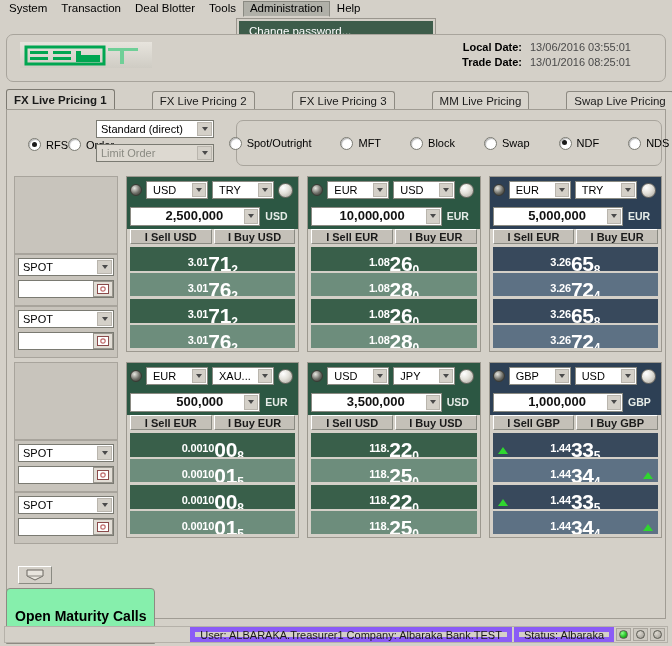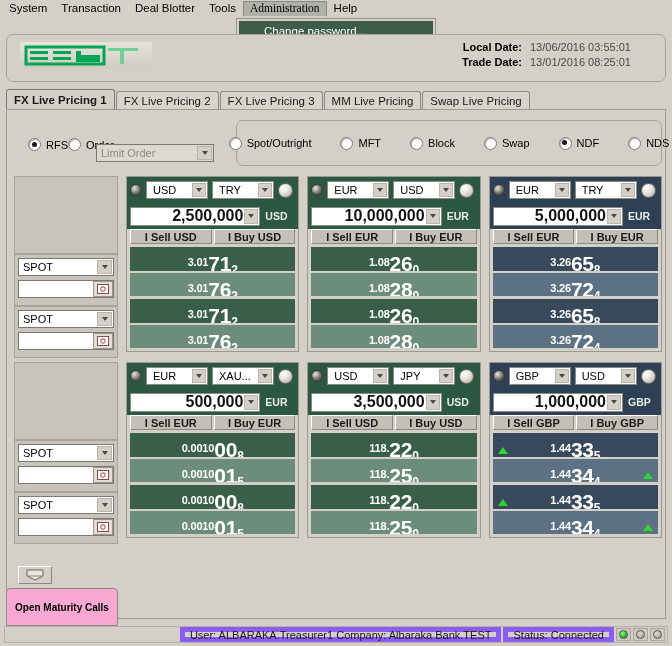--- a/index.html
+++ b/index.html
@@ -10,42 +10,42 @@
     font-size:11px;color:#000;
     -webkit-font-smoothing:none;
   }
   .app{position:relative;width:672px;height:646px;background:#d4d0c8;}
 
   
   .menubar{position:absolute;left:0;top:0;width:672px;height:17px;background:#d4d0c8;
            display:flex;align-items:center;padding-left:2px;box-sizing:border-box;}
   .menu-item{padding:1px 7px 2px 7px;font-size:11.5px;line-height:13px;color:#000;white-space:nowrap;}
   .menu-item.active{background:#b0b0a8;border:1px solid #8a8a82;border-bottom:1px solid #d4d0c8;
-                    padding:0px 6px 1px 6px;font-family:Liberation Serif, serif;}
+                    padding:0px 6px 1px 6px;}
 
   .dropdown{position:absolute;left:236px;top:18px;width:200px;height:26px;
             background:#d4d0c8;border:1px solid #9a968e;box-sizing:border-box;
             padding:2px;}
   .dropdown-item{height:20px;background:#3d5c4a;color:#fff;font-size:11.5px;
-                 display:flex;align-items:center;padding-left:25px;box-sizing:border-box;}
+                 display:flex;align-items:center;padding-left:10px;box-sizing:border-box;}
 
   
   .headerband{position:absolute;left:6px;top:34px;width:660px;height:48px;
               background:#d4d0c8;border:1px solid #a8a49c;border-radius:7px;box-sizing:border-box;}
   .logo{position:absolute;left:20px;top:42px;width:132px;height:26px;
         background:linear-gradient(180deg,#e7e4dd 0%,#cfccc4 100%);
         display:flex;align-items:center;}
   .logo svg{display:block;}
   .dates{position:absolute;right:12px;top:40px;width:250px;font-size:11px;line-height:15px;}
   .dates .row{display:flex;justify-content:flex-end;gap:8px;}
   .dates .lbl{font-weight:bold;color:#000;text-align:right;width:72px;}
   .dates .val{color:#4a4a4a;width:130px;text-align:left;}
 
   
-  .tabstrip{position:absolute;left:6px;top:90px;width:660px;height:20px;display:flex;align-items:flex-end;}
+  .tabstrip{position:absolute;left:6px;top:90px;width:660px;height:20px;display:flex;align-items:flex-end;gap:36px;}
   .tab{height:18px;line-height:18px;padding:0 7px;font-size:11.5px;background:#d8d4cc;
        border:1px solid #8d8a82;border-bottom:none;border-radius:3px 3px 0 0;margin-right:1px;
        color:#1a1a1a;white-space:nowrap;}
   .tab.sel{font-weight:bold;background:#d4d0c8;height:20px;line-height:20px;border-color:#7d7a72;}
 
   
   .panel{position:absolute;left:6px;top:109px;width:660px;height:510px;
          background:#d4d0c8;border:1px solid #a09c94;box-sizing:border-box;}
 
   
@@ -90,22 +90,22 @@
         background:radial-gradient(circle at 32% 30%,#fafaf6 0%,#cfcdc6 55%,#8d8a82 100%);
         border:1px solid #3a3a34;box-sizing:border-box;}
   .spin.small{width:12px;height:12px;
         background:radial-gradient(circle at 35% 32%,#e8e8e2 0%,#6f6f68 55%,#2b2b26 100%);}
   .ball{width:15px;height:15px;border-radius:50%;flex:none;
         background:radial-gradient(circle at 33% 28%,#ffffff 0%,#e3e1da 45%,#a7a49c 100%);
         border:1px solid #6e6b64;box-sizing:border-box;}
 
   .amtrow{height:26px;padding:3px;box-sizing:border-box;display:flex;align-items:center;gap:5px;}
   .amtbox{flex:1 1 auto;background:#fff;border:1px solid #8a8a82;height:19px;box-sizing:border-box;
-          position:relative;display:flex;align-items:flex-end;justify-content:flex-end;
-          padding-right:16px;font-size:16px;font-weight:bold;color:#111;}
+          position:relative;display:flex;align-items:flex-start;justify-content:flex-end;
+          padding-right:36px;font-size:13px;font-weight:bold;color:#111;}
   .amtbox .arrow{position:absolute;right:1px;top:1px;width:14px;height:15px;background:#d4d0c8;
                  border:1px solid #b9b5ad;box-sizing:border-box;display:flex;align-items:center;justify-content:center;}
   .amtbox .arrow i{border-left:3px solid transparent;border-right:3px solid transparent;
                    border-top:4px solid #4a4a4a;display:block;}
   .amtccy{font-size:10.5px;font-weight:bold;color:#e6ece8;width:30px;flex:none;text-align:left;}
 
   .sbrow{height:18px;display:flex;gap:2px;padding:0 3px 3px 3px;box-sizing:border-box;}
   .sbcell{flex:1 1 0;background:#c4c0b8;border:1px solid #ffffff;border-right-color:#8a8a82;
           border-bottom-color:#8a8a82;box-sizing:border-box;font-size:11px;font-weight:bold;
           display:flex;align-items:center;justify-content:center;color:#1a1a1a;}
@@ -147,22 +147,22 @@
            position:relative;display:flex;align-items:center;}
   .calbtn{position:absolute;right:0px;top:0px;width:20px;height:16px;background:#e2ded6;
           border:1px solid #9a968e;box-sizing:border-box;display:flex;align-items:center;justify-content:center;}
   .calbtn svg{display:block;}
 
   
   .minibtn{position:absolute;left:18px;top:566px;width:34px;height:18px;background:#d4d0c8;
            border:1px solid #ffffff;border-right-color:#8a8a82;border-bottom-color:#8a8a82;
            box-sizing:border-box;display:flex;align-items:center;justify-content:center;}
   .omcbar{position:absolute;left:6px;top:588px;width:660px;height:22px;}
-  .omctab{height:22px;display:inline-flex;align-items:center;padding:7px 8px;font-size:10px;
-          font-weight:bold;background:#f9a8d4;border:1px solid #8d8a82;border-radius:4px 4px 0 0;}
+  .omctab{height:22px;display:inline-flex;align-items:center;padding:16px 8px;font-size:14px;
+          font-weight:bold;background:#86efac;border:1px solid #8d8a82;border-radius:4px 4px 0 0;}
   .statusbar{position:absolute;left:4px;top:626px;width:664px;height:17px;
              background:#d4d0c8;border:1px solid #b5b1a9;box-sizing:border-box;display:flex;align-items:center;}
   .sfill{flex:1 1 auto;height:15px;}
   .scell{height:15px;border:5px solid #8b5cf6;box-sizing:border-box;display:flex;align-items:center;
          padding:0 5px;font-size:11px;margin-right:2px;white-space:nowrap;color:#1a1a1a;}
   .slight{width:15px;height:13px;border:1px solid #a9a59d;box-sizing:border-box;
           display:flex;align-items:center;justify-content:center;margin-right:2px;background:#cdc9c1;}
   .led{width:9px;height:9px;border-radius:50%;border:1px solid #5a5a52;box-sizing:border-box;}
   .led.on{background:radial-gradient(circle at 33% 30%,#8cff8c 0%,#27c227 55%,#0d7a0d 100%);}
   .led.off{background:radial-gradient(circle at 33% 30%,#dedad2 0%,#b6b2aa 60%,#94908a 100%);}
@@ -224,20 +224,26 @@
 
   <div class="optrow">
     <div class="lrad" id="moderadios"><div class="radio">
           <span class="rdot on"></span>
           <span>RFS</span>
         </div><div class="radio">
           <span class="rdot"></span>
           <span>Order</span>
         </div></div>
 
+    <div class="combo selbox">
+      <span>Standard (direct)</span>
+      <span class="arrow">
+          <i></i>
+        </span>
+    </div>
     <div class="combo dis selbox2">
       <span>Limit Order</span>
       <span class="arrow">
           <i></i>
         </span>
     </div>
 
     <div class="typebox" id="dealtypes">
         <div class="radio">
           <span class="rdot"></span>
@@ -652,21 +658,21 @@
     </svg>
   </div>
 
   <div class="omcbar">
     <div class="omctab">Open Maturity Calls</div>
   </div>
 
   <div class="statusbar">
     <div class="sfill"></div>
     <div class="scell">User: ALBARAKA.Treasurer1 Company: Albaraka Bank.TEST</div>
-    <div class="scell">Status:  Connected</div>
+    <div class="scell">Status:  Albaraka</div>
     <div class="slight">
         <span class="led on"></span>
       </div>
     <div class="slight">
         <span class="led off"></span>
       </div>
     <div class="slight">
         <span class="led off"></span>
       </div>
   </div>

